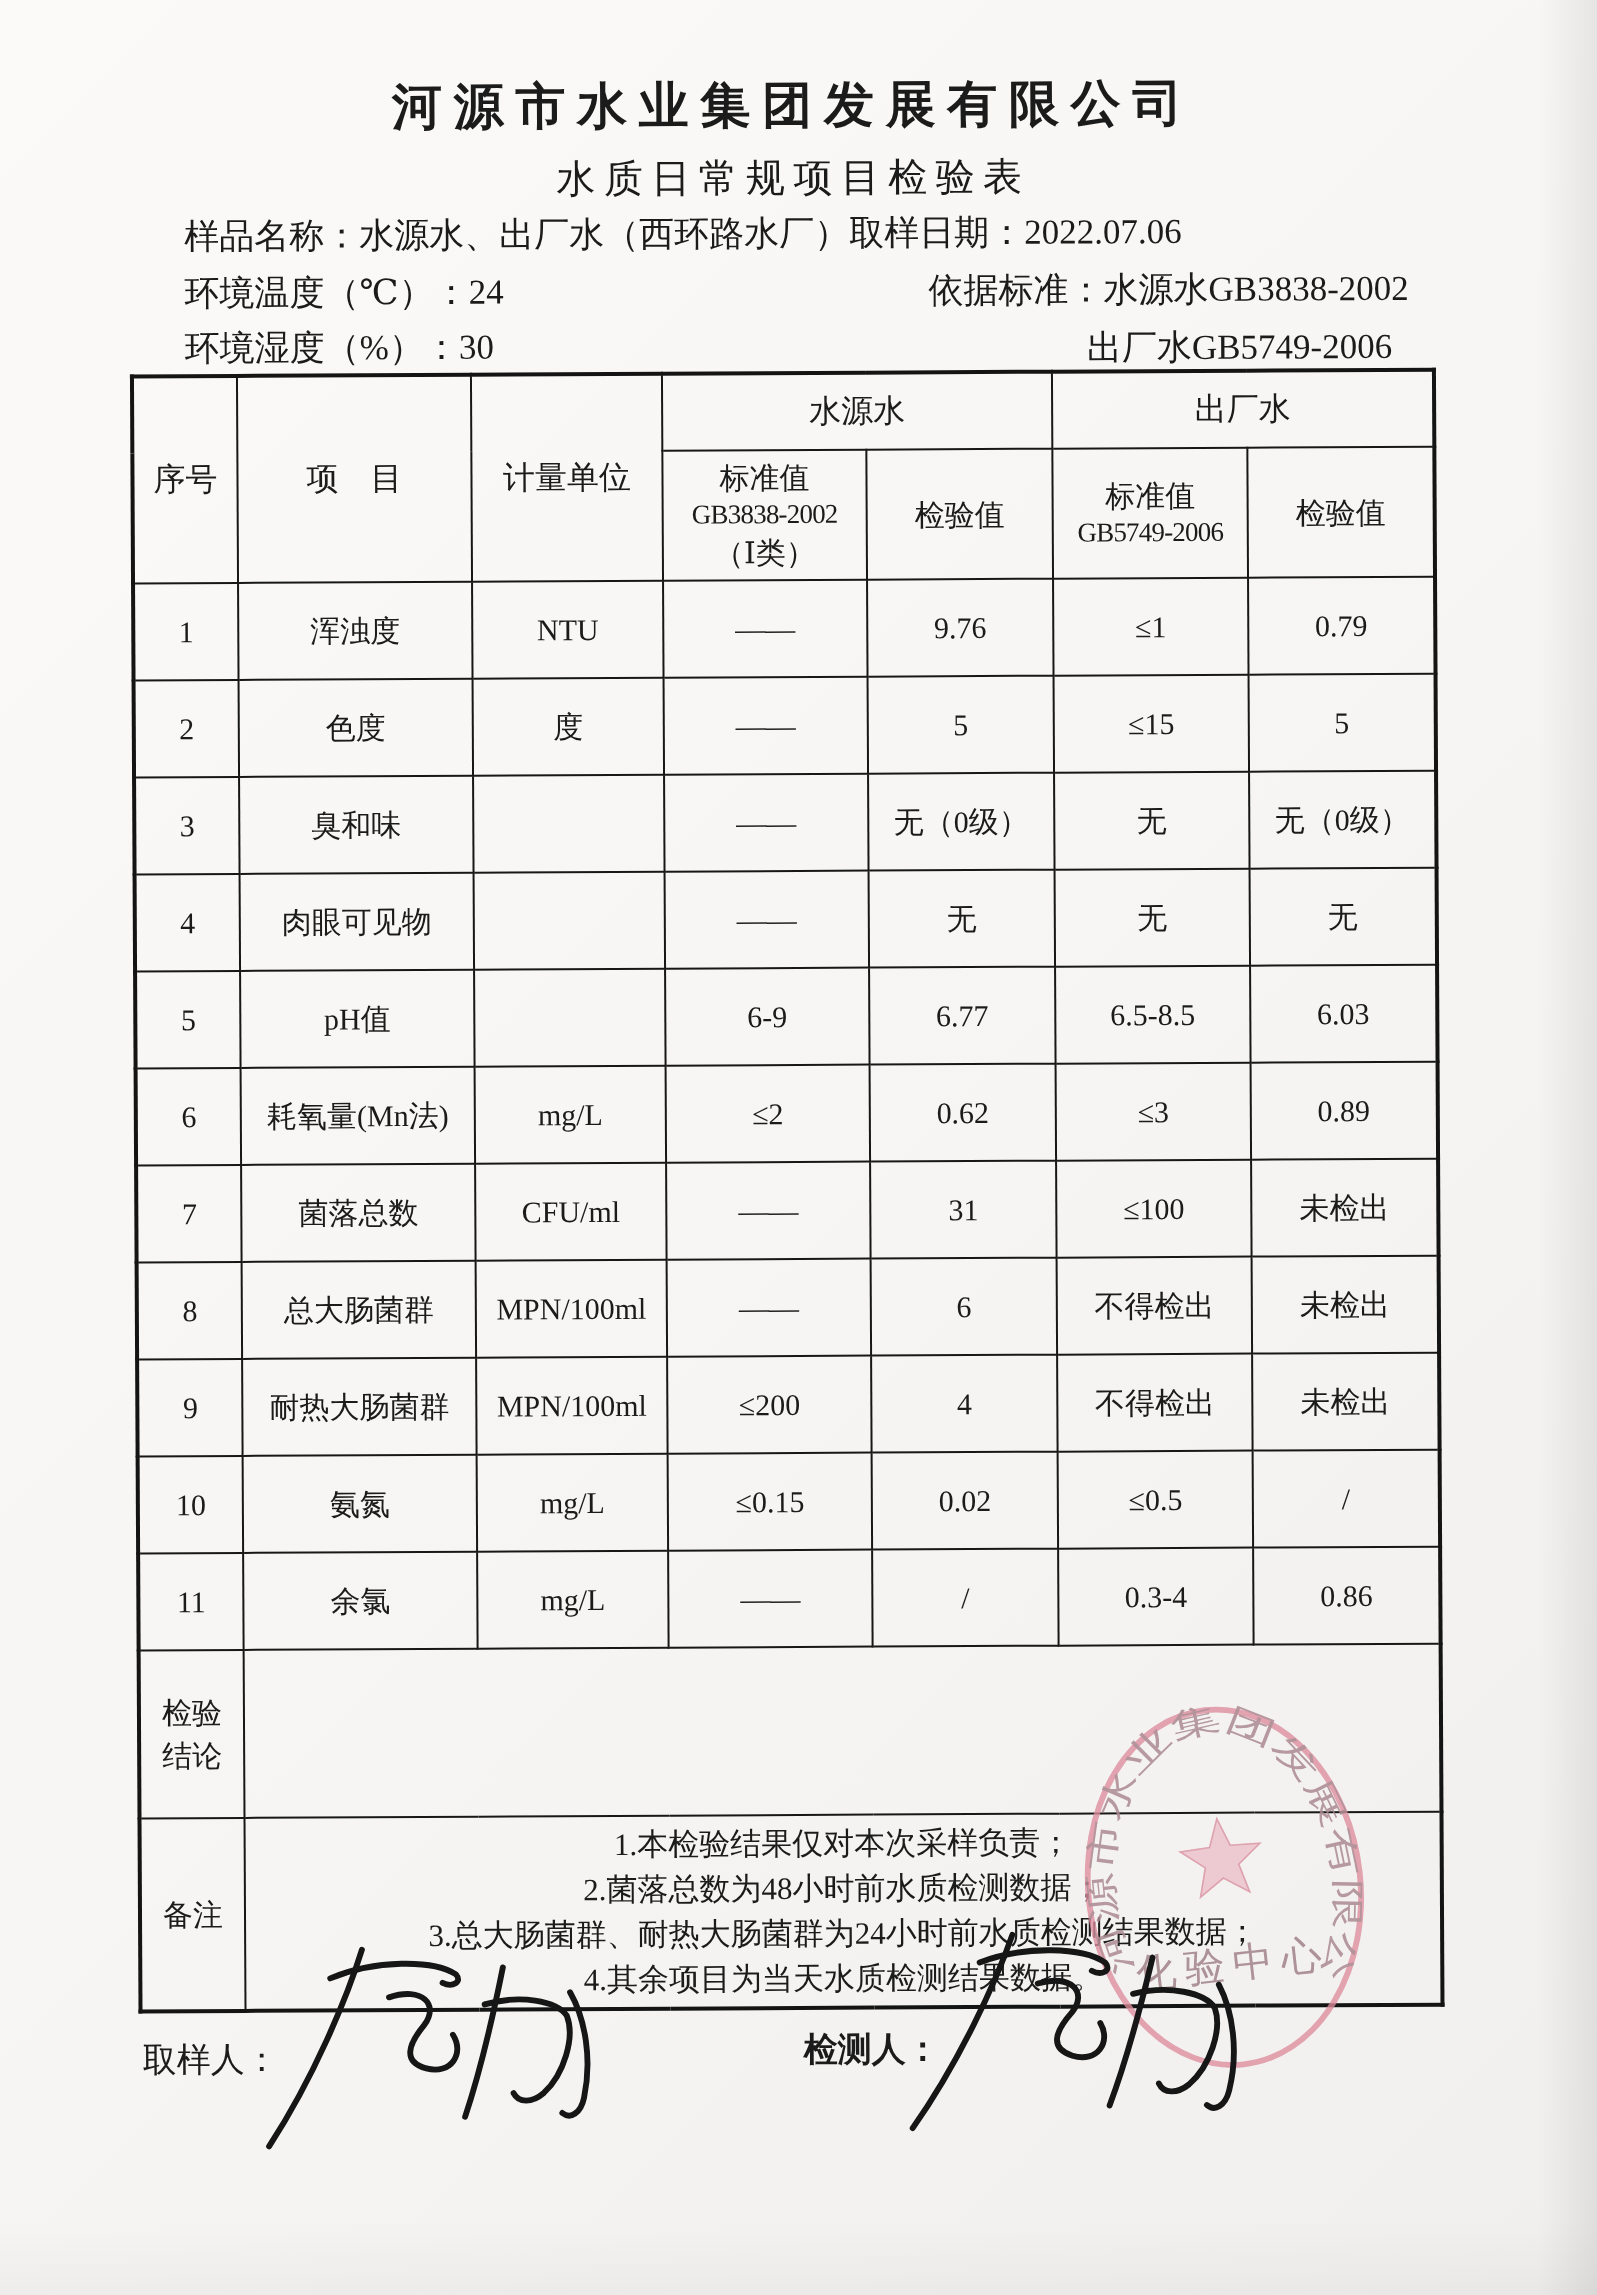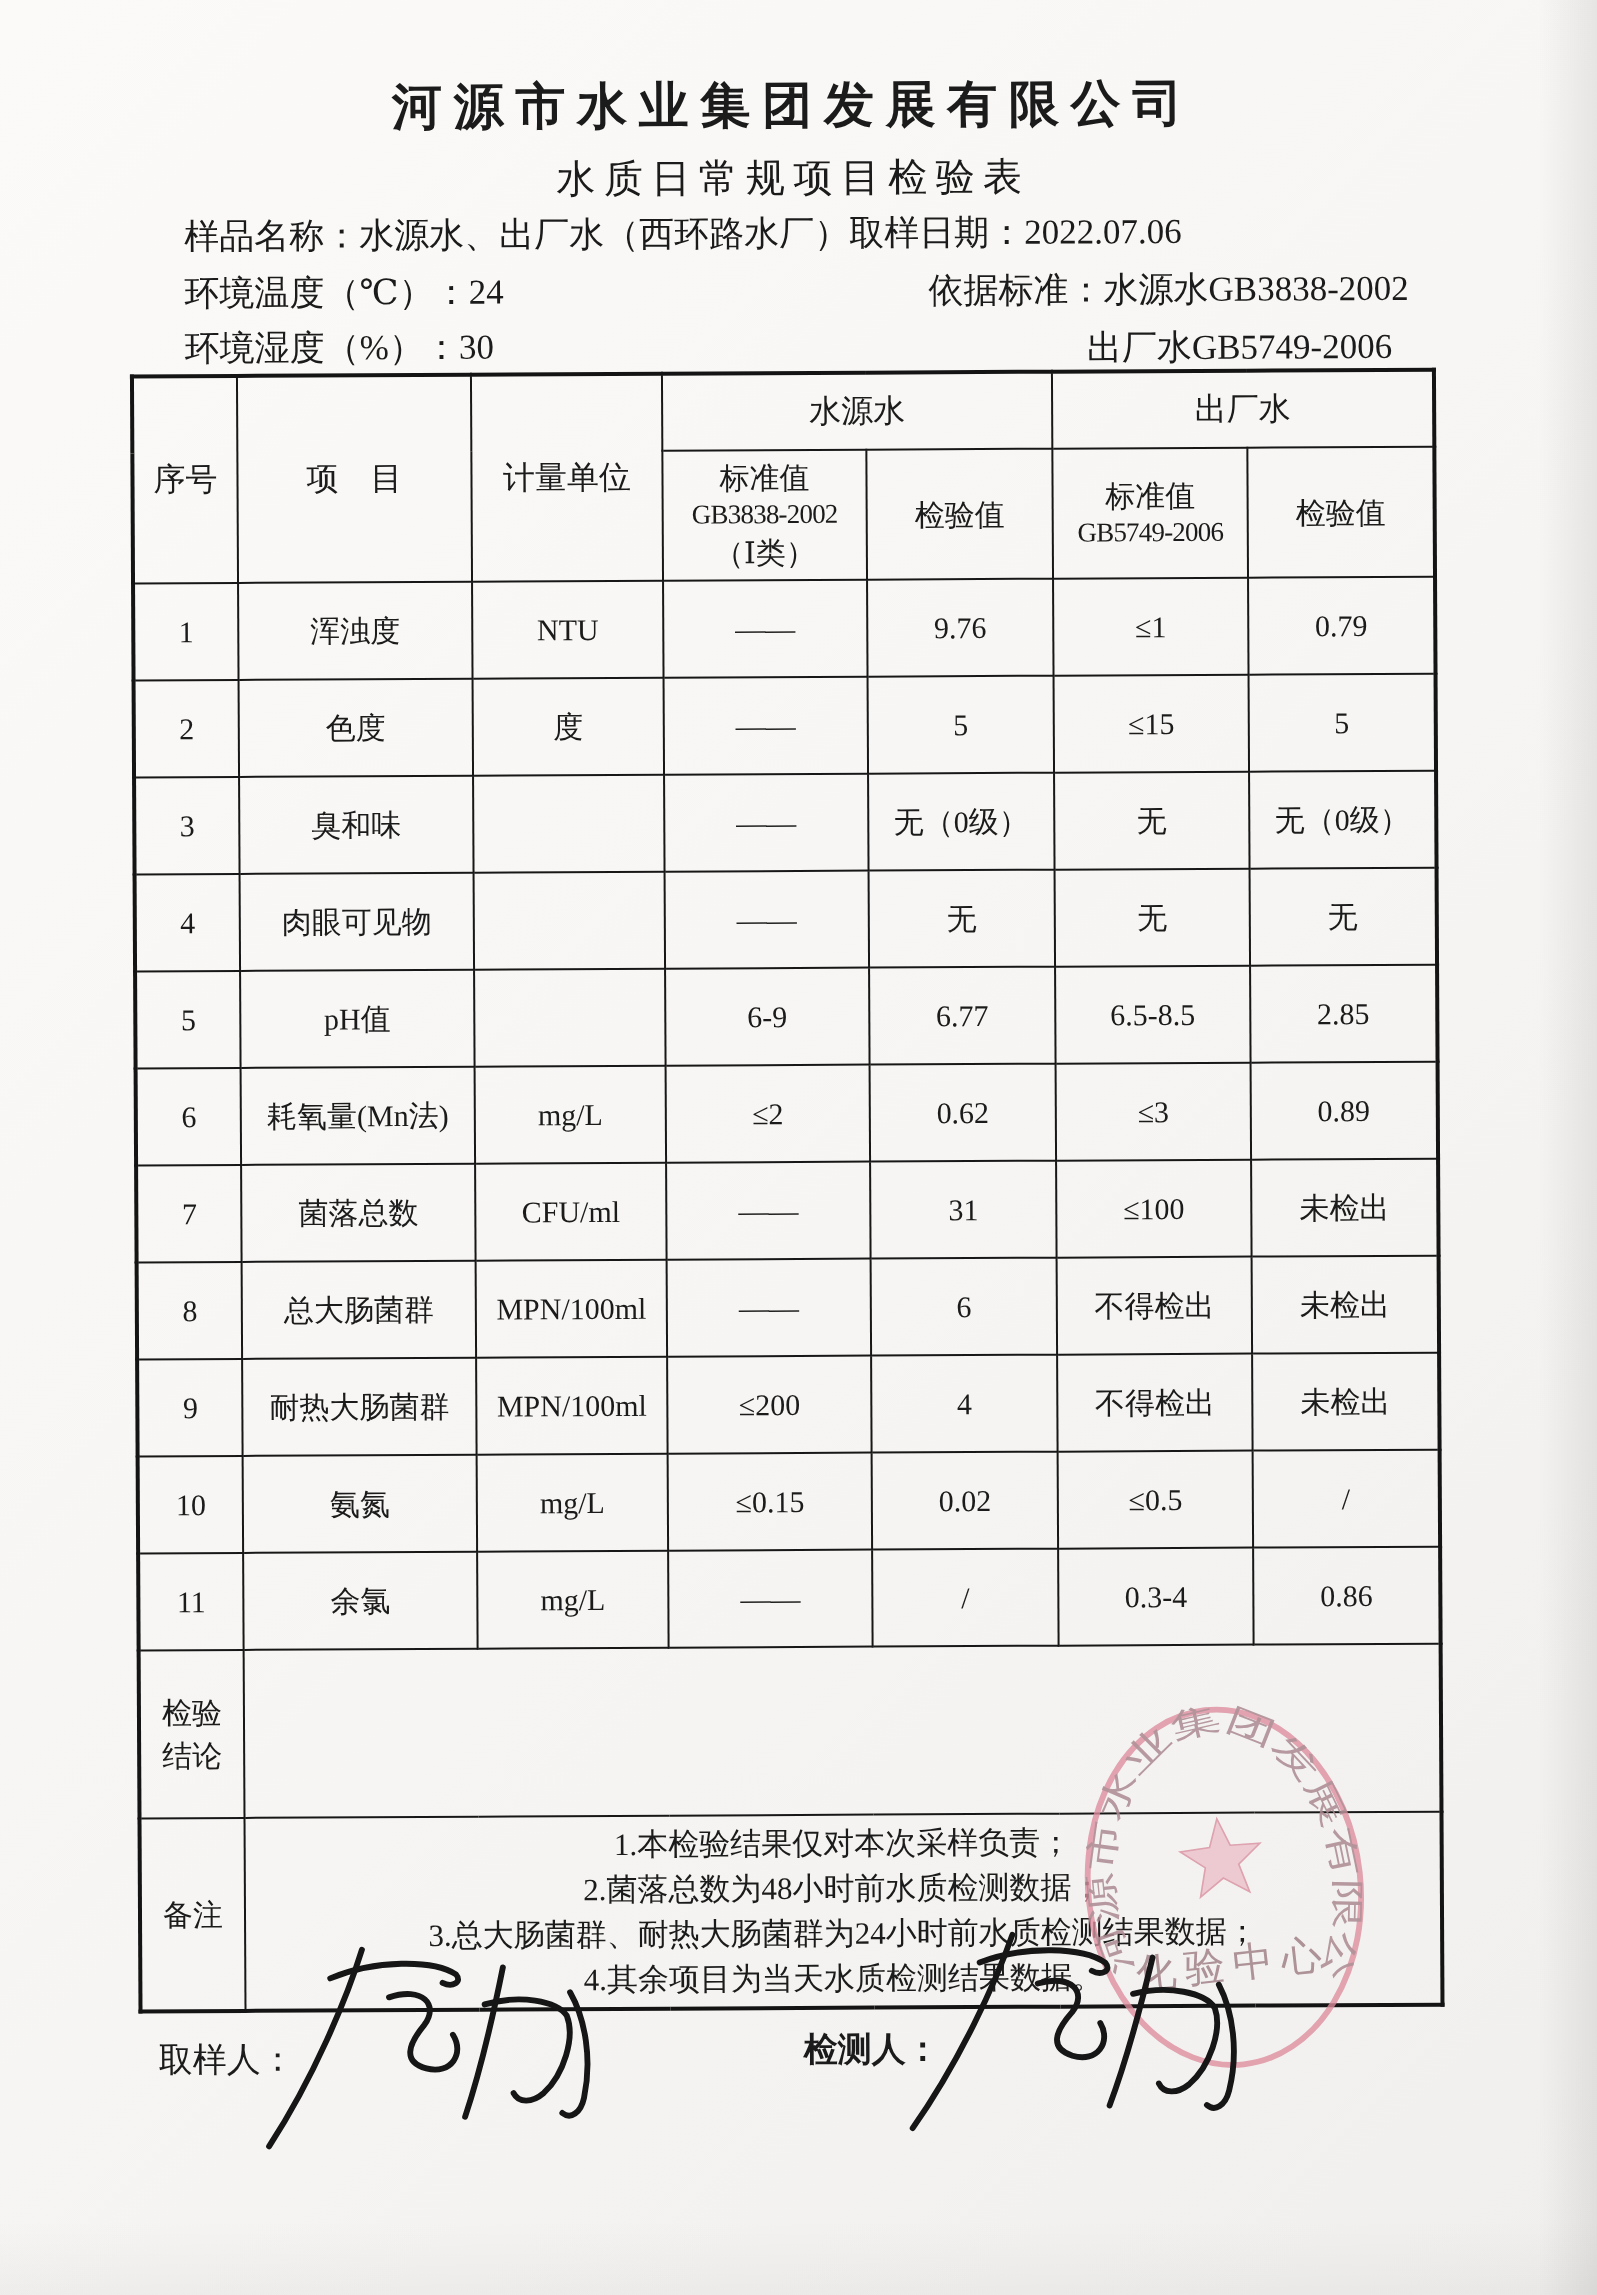--- a/index.html
+++ b/index.html
@@ -69,21 +69,21 @@
 
   .stamp{
     position:absolute;left:1076px;top:1703px;z-index:5;
     transform:rotate(-6deg);opacity:0.92;
   }
   .sig{position:absolute;z-index:6;}
   .sig path{stroke:#161616;stroke-width:7;fill:none;stroke-linecap:round;stroke-linejoin:round;}
   .sig1{left:232px;top:1932px;}
   .sig2{left:879px;top:1923px;transform:rotate(2deg);}
   .foot-label{position:absolute;font-size:34px;white-space:nowrap;z-index:4;}
-  .fl1{left:154px;top:2034px;}
+  .fl1{left:138px;top:2034px;}
   .fl2{left:799px;top:2027px;font-weight:bold;}
 </style>
 </head>
 <body>
 
 <div class="paper"></div>
 
 <div class="content">
 
   <div class="company">河源市水业集团发展有限公司</div>
@@ -176,21 +176,21 @@
       <td>无</td>
     </tr>
 
     <tr class="data-row">
       <td>5</td>
       <td class="c-item">pH值</td>
       <td></td>
       <td>6-9</td>
       <td>6.77</td>
       <td>6.5-8.5</td>
-      <td>2.85</td>
+      <td>6.03</td>
     </tr>
 
     <tr class="data-row">
       <td>6</td>
       <td class="c-item">耗氧量(Mn法)</td>
       <td>mg/L</td>
       <td>≤2</td>
       <td>0.62</td>
       <td>≤3</td>
       <td>0.89</td>

